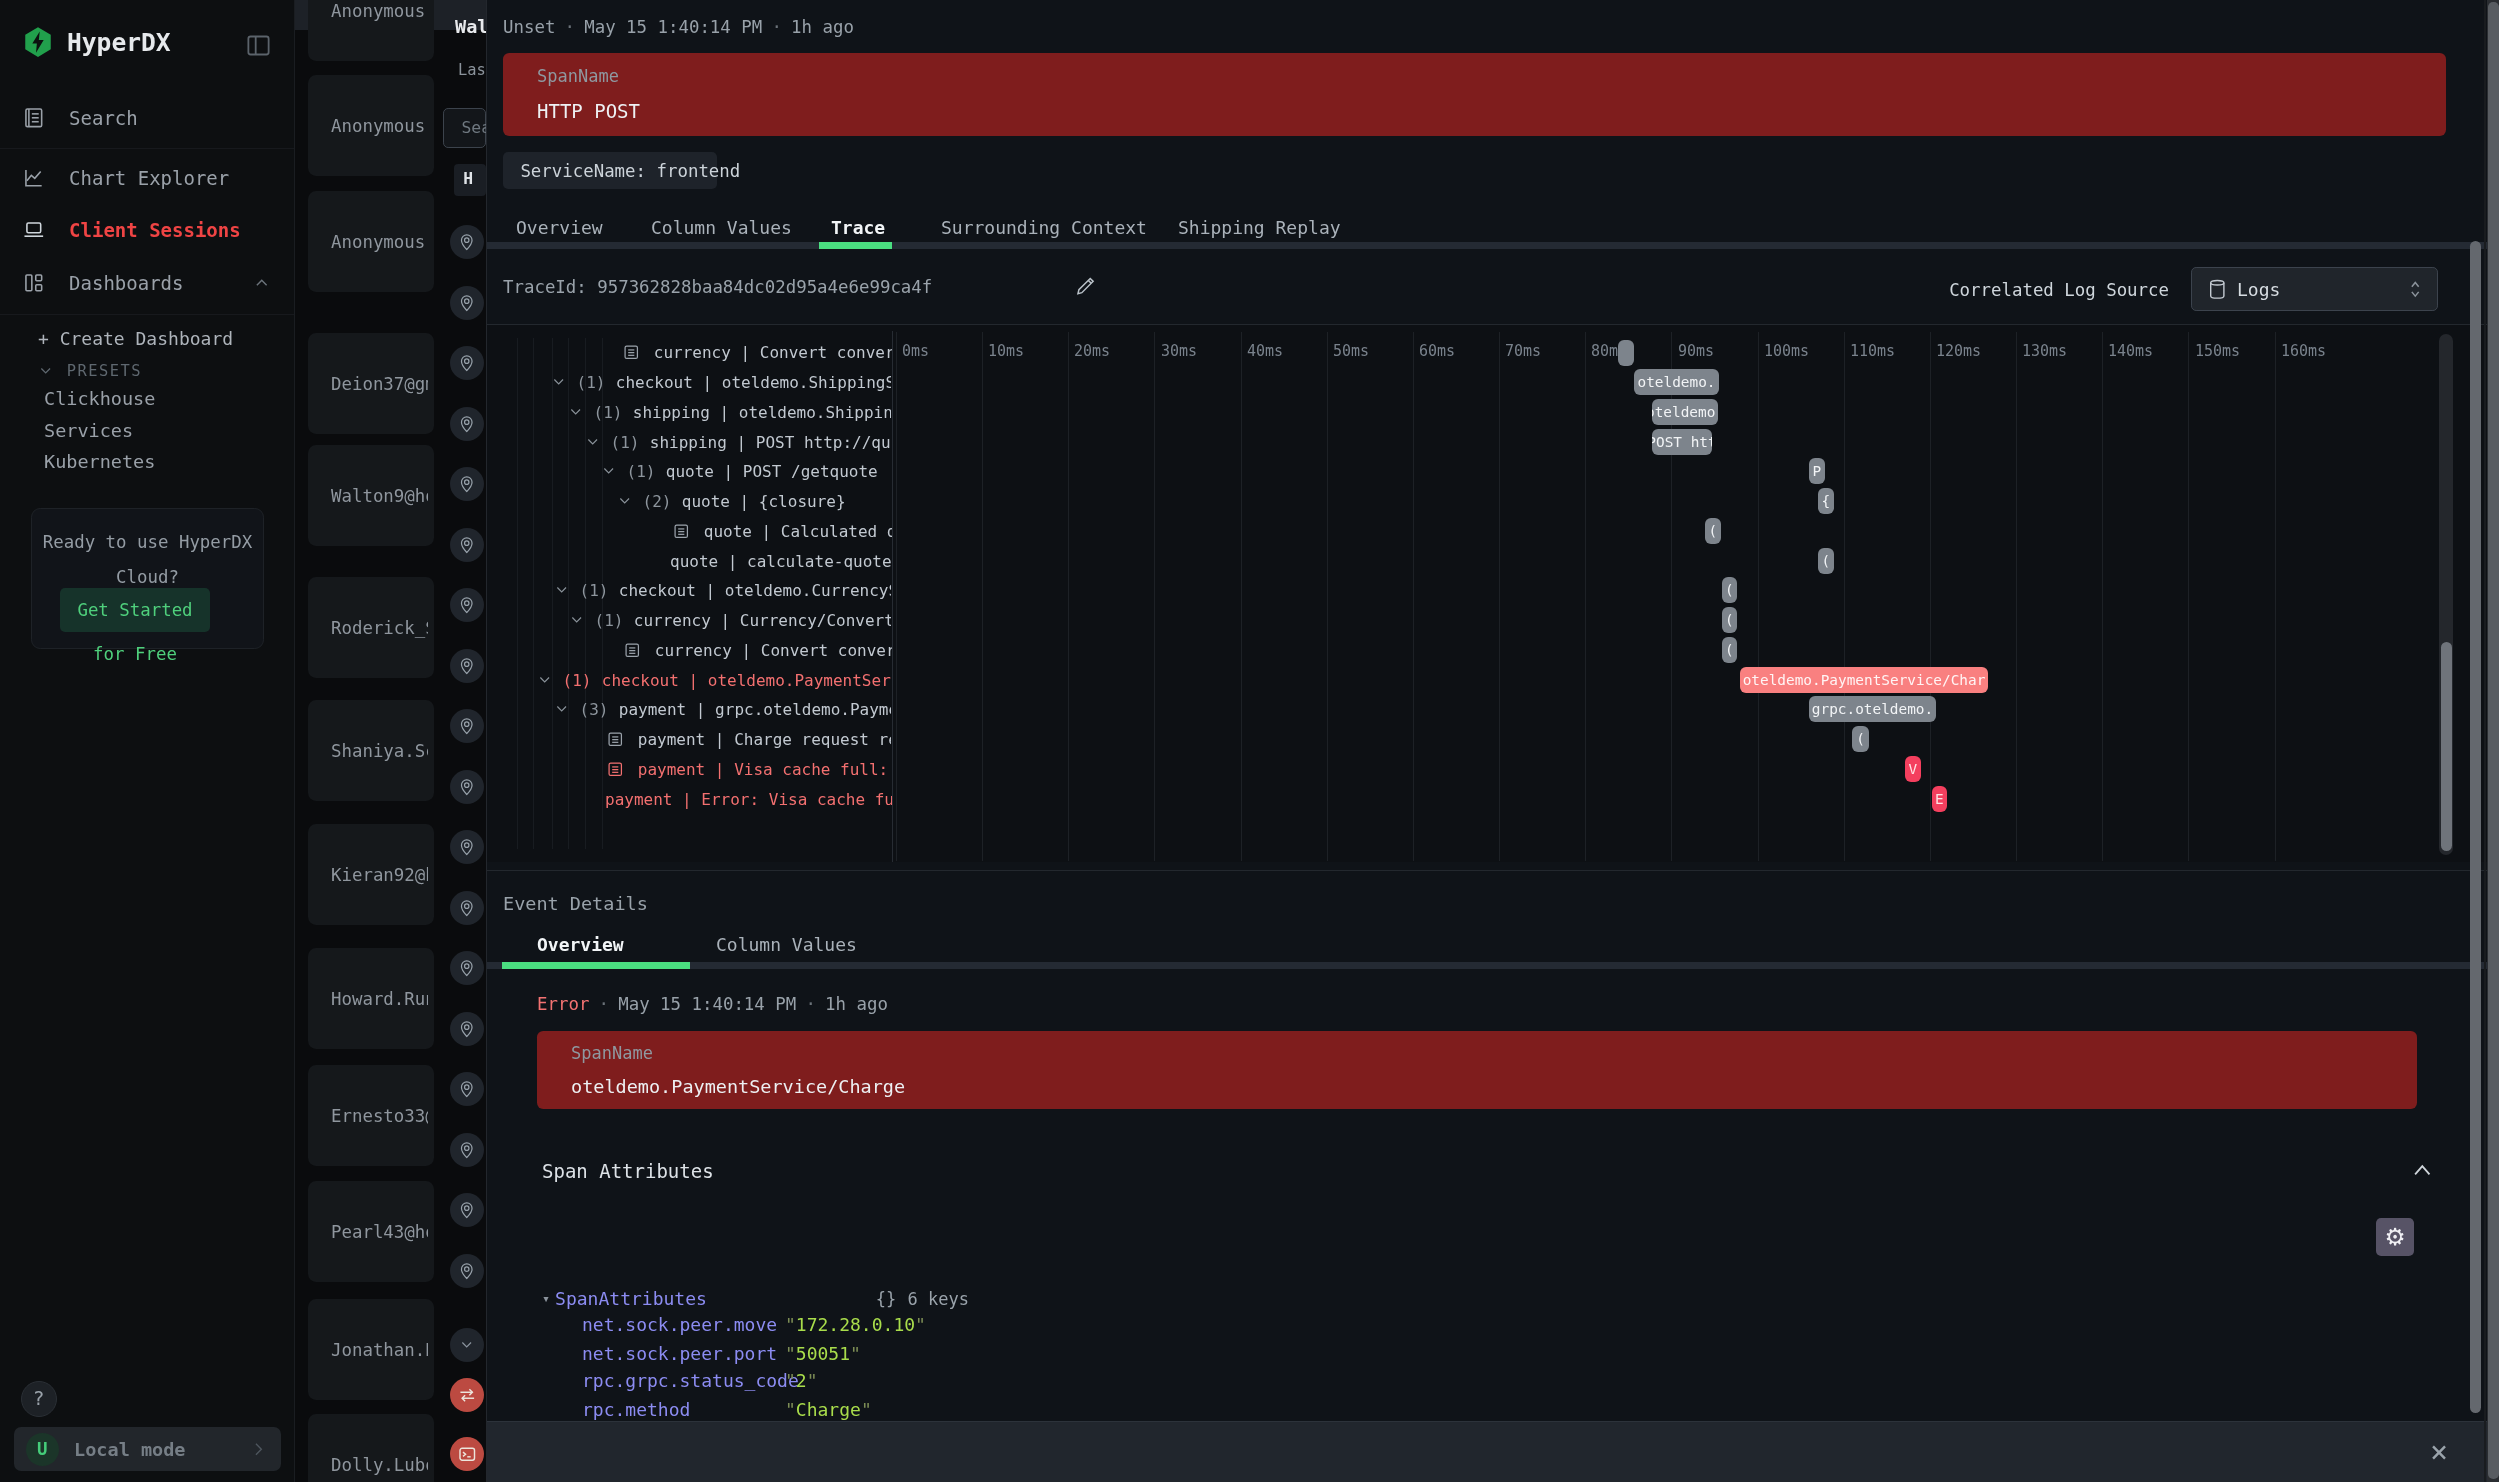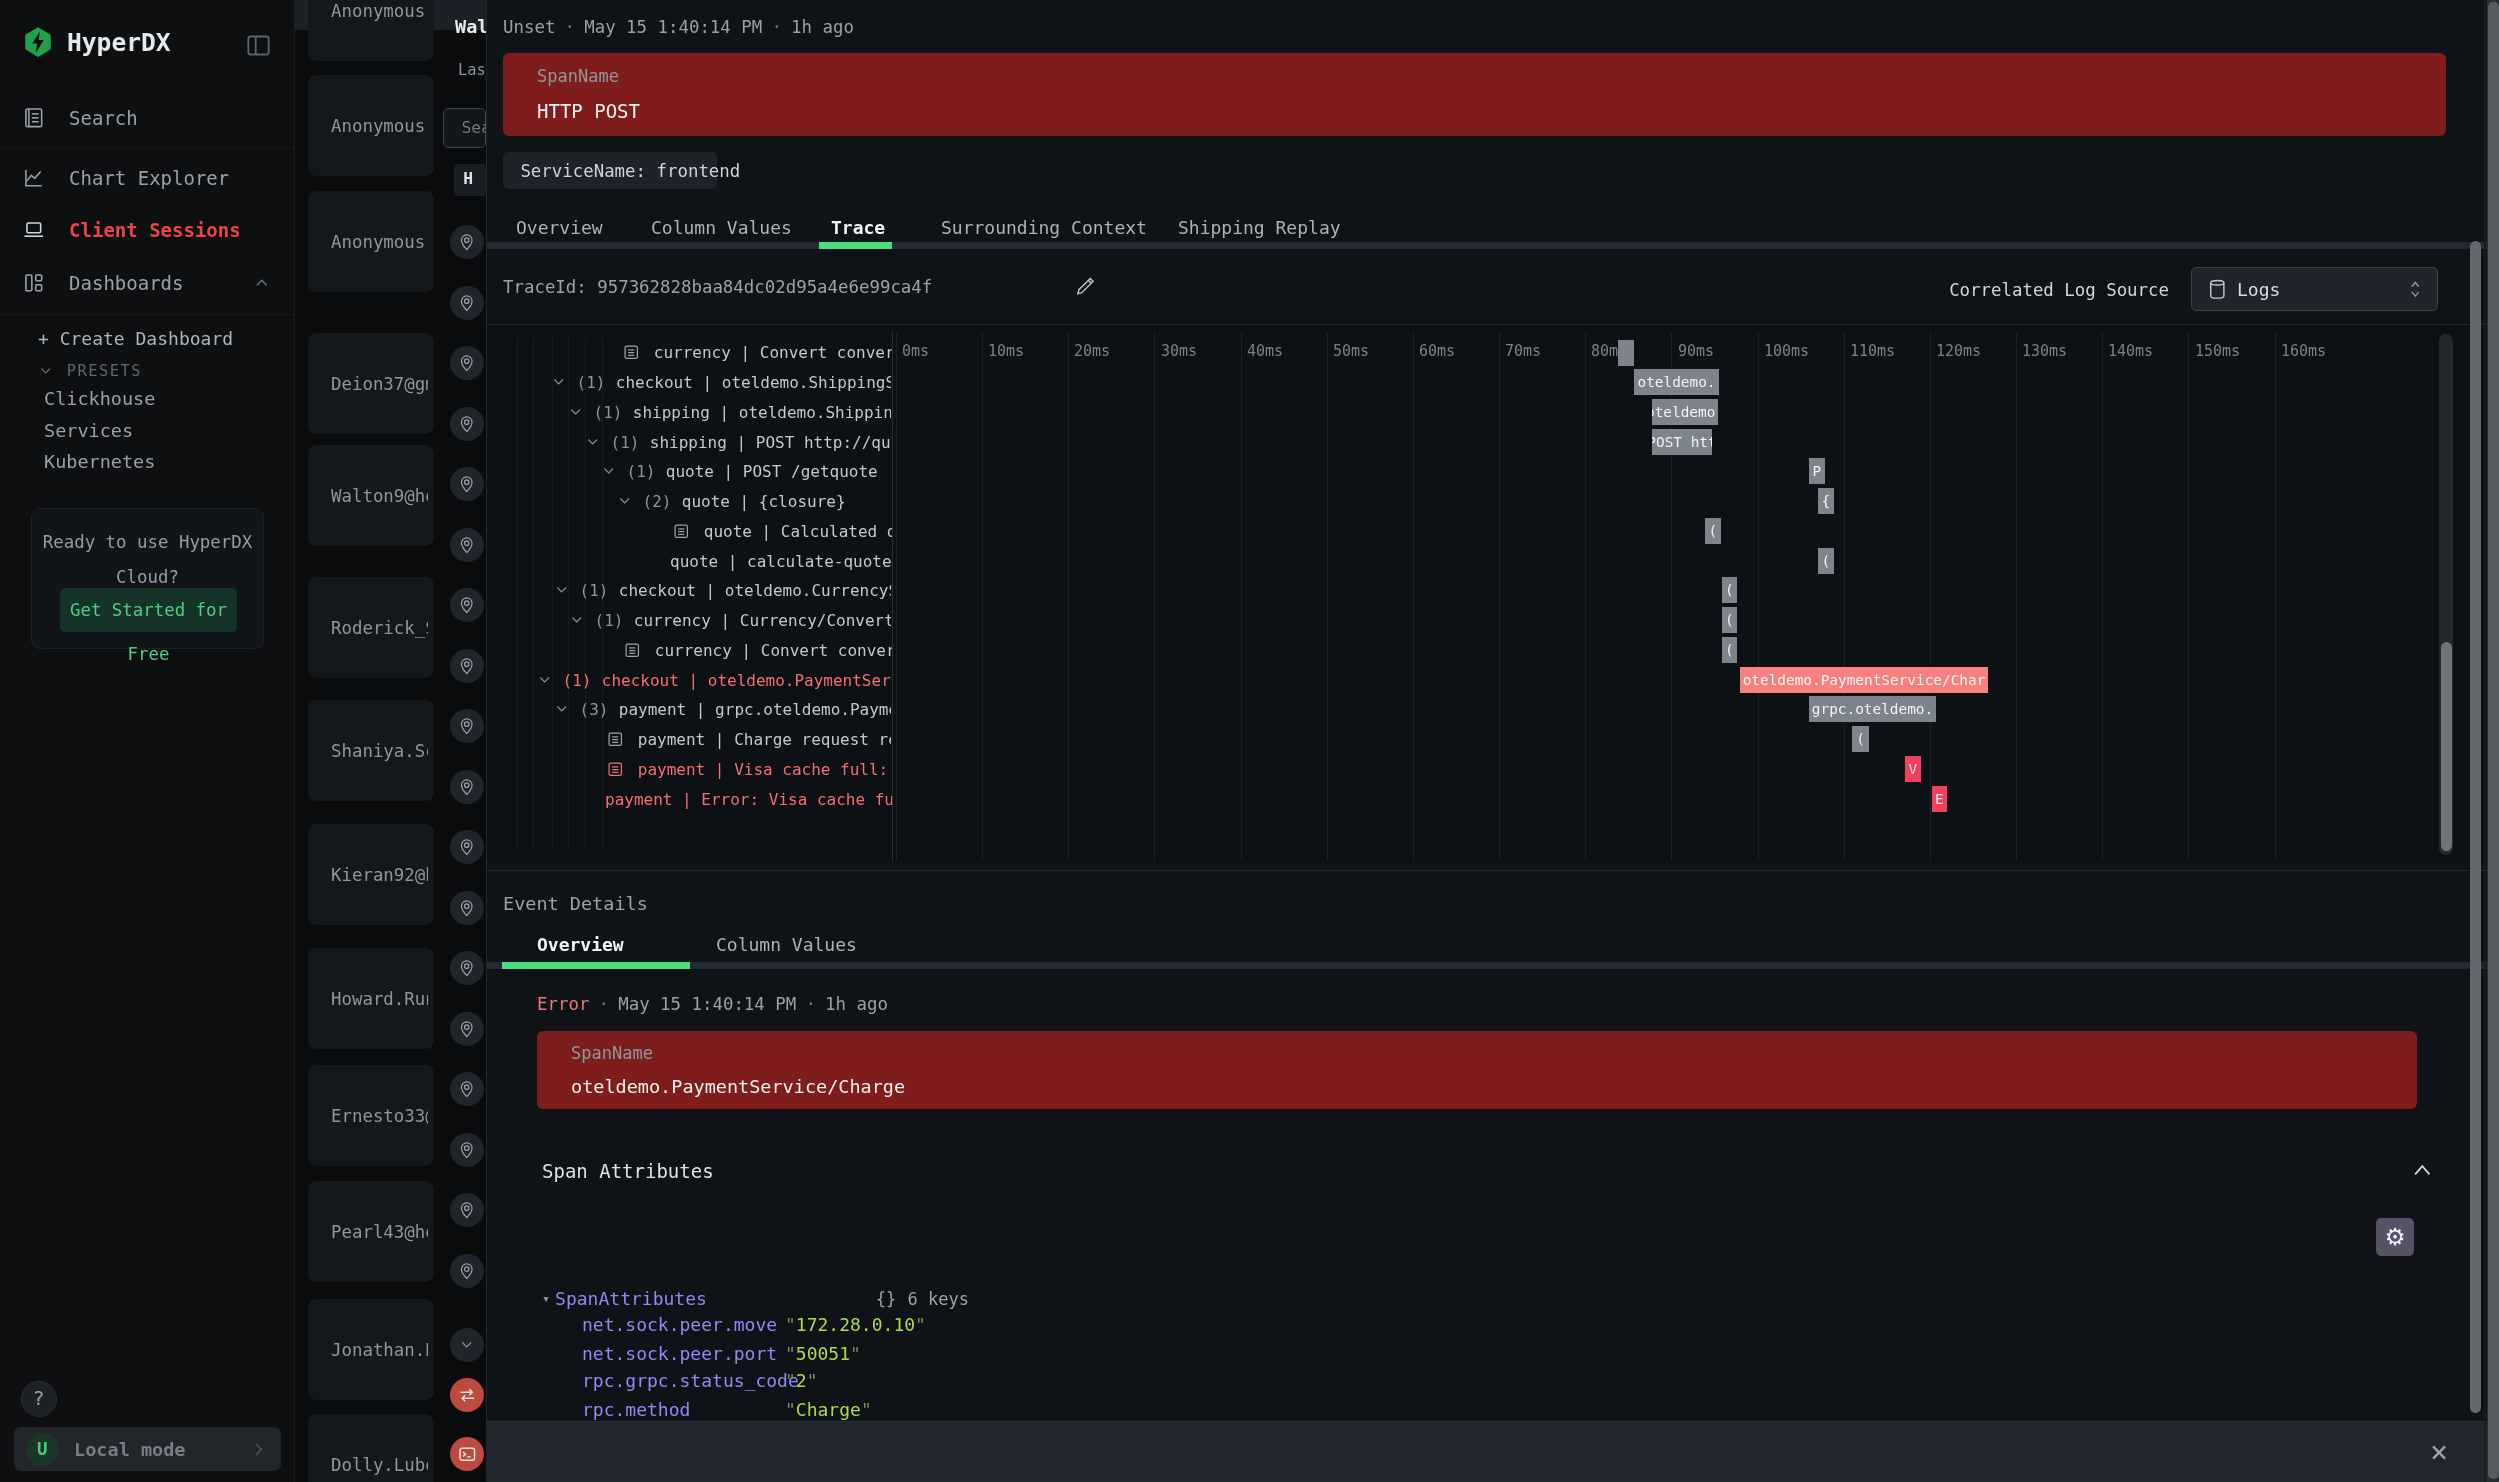--- a/index.html
+++ b/index.html
@@ -8,42 +8,42 @@
   #root{position:relative;width:2500px;height:1482px;overflow:hidden;background:#0a0b0d}
   .abs{position:absolute}
   .nowrap{white-space:nowrap;overflow:hidden}
   
   #sidebar{position:absolute;left:0;top:0;width:295px;height:1482px;background:#0d0f11;border-right:1px solid #1a1d21}
   .sb-item{position:absolute;left:0;width:294px;height:51px;display:flex;align-items:center;gap:24px;padding-left:21.5px;font-size:19px;color:#9aa1a9}
   .sb-item.active{color:#ef4444;font-weight:bold}
   .sb-divider{position:absolute;left:0;width:294px;height:1px;background:#17191d}
   .preset-item{position:absolute;left:44px;font-size:18.5px;color:#9aa1a9}
   #cloud-card{position:absolute;left:31px;top:508px;width:233px;height:141px;background:#111419;border:1px solid #1e2227;border-radius:9.2px;text-align:center}
-  #cloud-cta{position:absolute;left:28px;top:79px;width:177px;height:44px;background:#16332a;border-radius:5.1px;color:#4fd07c;font-size:17.4px;line-height:44px;text-align:center}
+  #cloud-cta{position:absolute;left:28px;top:79px;width:150px;height:44px;background:#16332a;border-radius:5.1px;color:#4fd07c;font-size:17.4px;line-height:44px;text-align:center}
   #help-circle{position:absolute;left:20.5px;top:1381px;width:36px;height:36px;border-radius:50%;background:#1d2126;border:1px solid #2a2f35;color:#9aa2aa;font-size:19.5px;text-align:center;line-height:34px}
   #user-pill{position:absolute;left:14.4px;top:1427px;width:267px;height:44px;background:#22262b;border-radius:7.2px;display:flex;align-items:center}
   
   .session-card{position:absolute;left:308px;width:126px;height:101px;background:#15181b;border-radius:8.2px}
   .session-name{position:absolute;left:23px;top:41px;width:97px;font-size:17.4px;color:#8f969e;white-space:nowrap;overflow:hidden}
   .pin-circle{position:absolute;left:450px;width:34px;height:34px;border-radius:50%;background:#20252c;display:flex;align-items:center;justify-content:center}
   
   #drawer{position:absolute;left:486px;top:0;width:2014px;height:1482px;background:#0f1318;border-left:1px solid #23272d}
   .panel{background:#7f1d1d;border-radius:6.2px}
   .lbl{color:#8f98a0;font-size:17px}
   .tab{font-size:18px;color:#aab2ba}
   .tab.active{color:#f2f5f7;font-weight:bold}
   .meta{font-size:17.4px;color:#98a1a9}
   .meta .dot{color:#6b7279;padding:0 9.2px}
   .gridline{position:absolute;width:1px;background:#1d2126}
   .tickLbl{position:absolute;font-size:15px;color:#79828c}
   .guide{position:absolute;width:1px;background:#181c21}
   .trow{position:absolute;height:30px;display:flex;align-items:center;gap:0;font-size:16px;color:#c2c9d1;white-space:nowrap}
   .trow .cnt{color:#8d959d;margin:0 10.3px 0 9.2px}
   .trow.red, .trow.red .cnt{color:#f37070}
-  .bar{position:absolute;height:26px;border-radius:0;font-size:14.4px;display:flex;align-items:center;justify-content:center;overflow:hidden;white-space:nowrap}
+  .bar{position:absolute;height:26px;border-radius:6px;font-size:14.4px;display:flex;align-items:center;justify-content:center;overflow:hidden;white-space:nowrap}
   .kbd{min-width:29px;height:29px;border:1px solid #4a525b;border-radius:5.1px;background:#2b3138;color:#c3cad1;font-size:16.4px;display:inline-flex;align-items:center;justify-content:center;padding:0 6.2px}
   .attr-key{position:absolute;left:582px;font-size:18px;color:#8c8cf2;white-space:nowrap}
   .attr-val{position:absolute;left:785px;font-size:18px;white-space:nowrap;color:#a9dd4b}
   .attr-val .q{color:#7d8d55}
   svg{display:block}
 </style>
 </head>
 <body>
 
 <div id="root">

